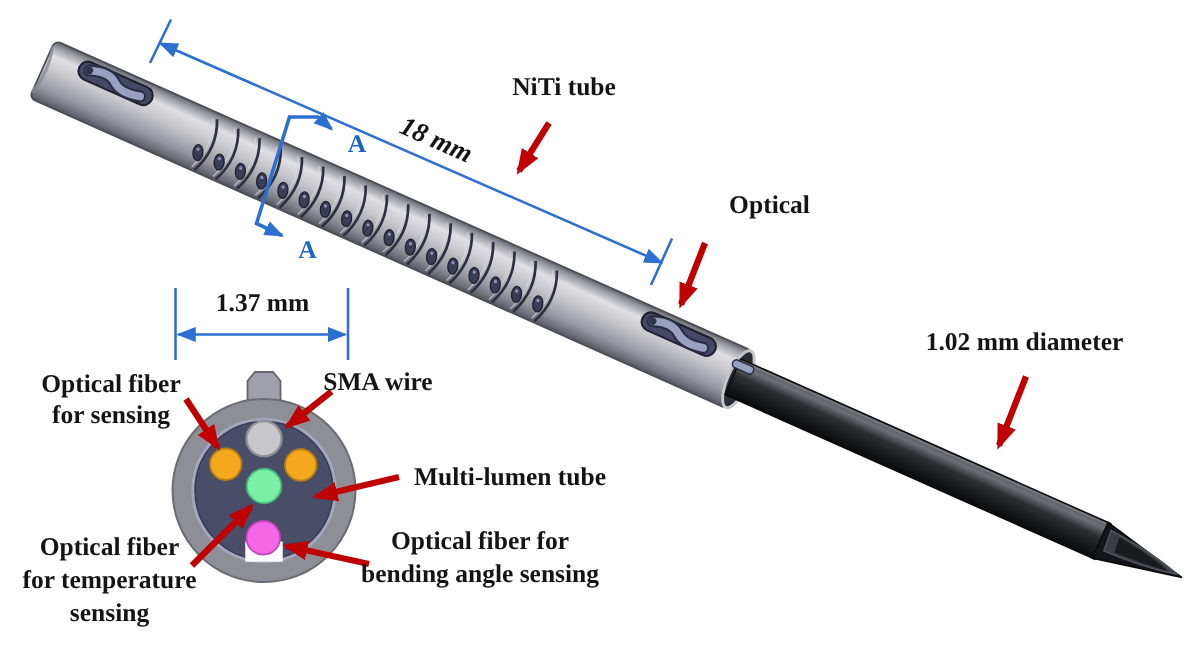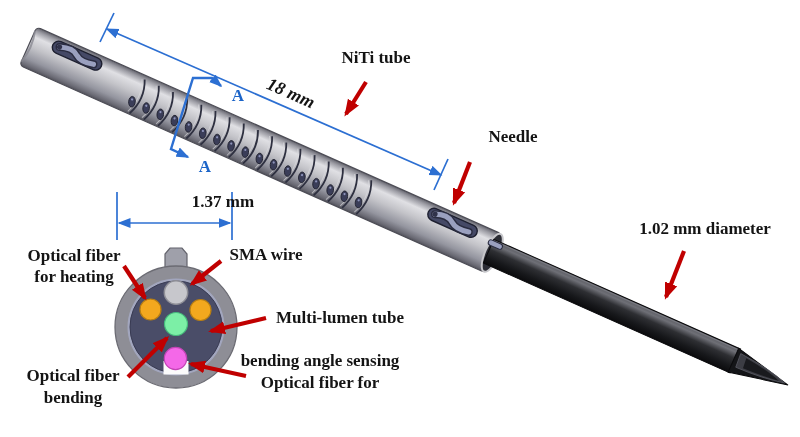--- a/index.html
+++ b/index.html
@@ -3,21 +3,21 @@
 <meta charset="utf-8">
 <style>
   html,body{margin:0;padding:0;background:#ffffff;}
   #stage{position:relative;width:800px;height:437px;background:#ffffff;overflow:hidden;
          font-family:"Liberation Serif",serif;}
   #drawing{position:absolute;left:0;top:0;}
   .lbl{position:absolute;transform:translate(-50%,-50%);text-align:center;white-space:nowrap;
        font-weight:bold;font-size:17px;line-height:22px;color:#141414;}
   .lbl.blue{color:var(--section-text-blue,#1B64C8);}
   .lbl.dim18{font-style:italic;font-size:18px;transform:translate(-50%,-50%) rotate(24deg);}
-  .lbl.needle{line-height:23px;margin-left:22px;}
+  .lbl.needle{line-height:23px;}
   .lbl.amark{font-size:17px;}
   .redline{stroke:var(--annotation-arrow-red,#C00000);stroke-width:4.2;fill:none;}
   .blueline{stroke:var(--dimension-blue,#2C6FD2);fill:none;}
   .redhead{fill:var(--annotation-arrow-red,#C00000);}
   .bluehead{fill:var(--dimension-blue,#2C6FD2);}
 </style>
 </head>
 <body>
 
 <div id="stage">
@@ -145,45 +145,46 @@
   </g>
 </svg>
 
 <div class="lbl" style="left:376px;top:58px;">
   <div>NiTi tube</div>
 </div>
 
 <div class="lbl dim18" style="left:291px;top:93px;">18 mm</div>
 
 <div class="lbl" style="left:513px;top:137px;">
-  <div>Needle</div>
+  <div>Optical</div>
 </div>
 
 <div class="lbl needle" style="left:683px;top:228px;">
   <div>1.02 mm diameter</div>
 </div>
 
 <div class="lbl blue amark" style="left:238px;top:96px;">A</div>
 <div class="lbl blue amark" style="left:205px;top:167px;">A</div>
 
-<div class="lbl" style="left:175px;top:202px;margin-left:48px;">1.37 mm</div>
+<div class="lbl" style="left:175px;top:202px;">1.37 mm</div>
 
 <div class="lbl" style="left:74px;top:266px;line-height:21px;">
   <div>Optical fiber</div>
-  <div>for heating</div>
+  <div>for sensing</div>
 </div>
 
-<div class="lbl" style="left:266px;top:255px;">SMA wire</div>
+<div class="lbl" style="left:252px;top:255px;">SMA wire</div>
 
 <div class="lbl" style="left:340px;top:318px;">Multi-lumen tube</div>
 
 <div class="lbl" style="left:73px;top:387px;">
   <div>Optical fiber</div>
-  <div>bending</div>
+  <div>for temperature</div>
+  <div>sensing</div>
 </div>
 
 <div class="lbl" style="left:320px;top:372px;">
+  <div>Optical fiber for</div>
   <div>bending angle sensing</div>
-  <div>Optical fiber for</div>
 </div>
 
 
 </div>
 
 </body></html>

